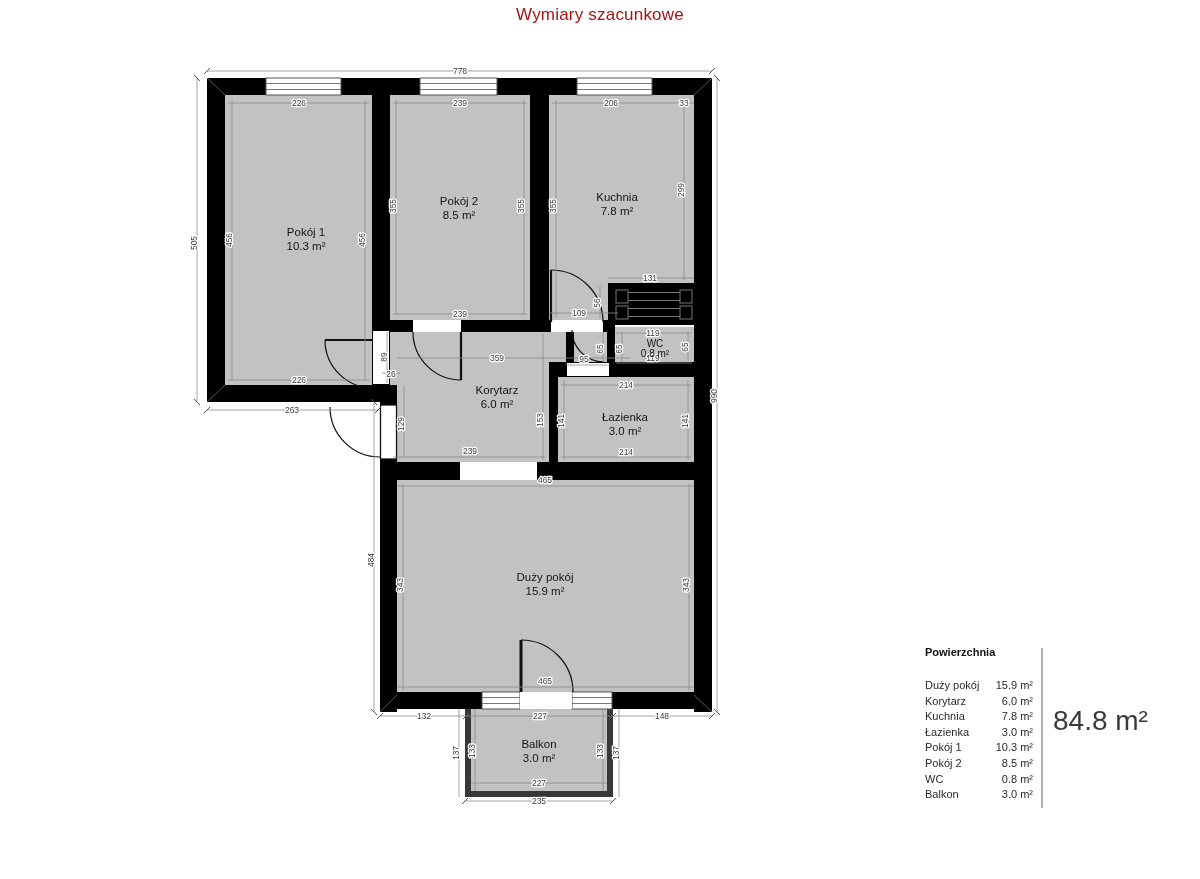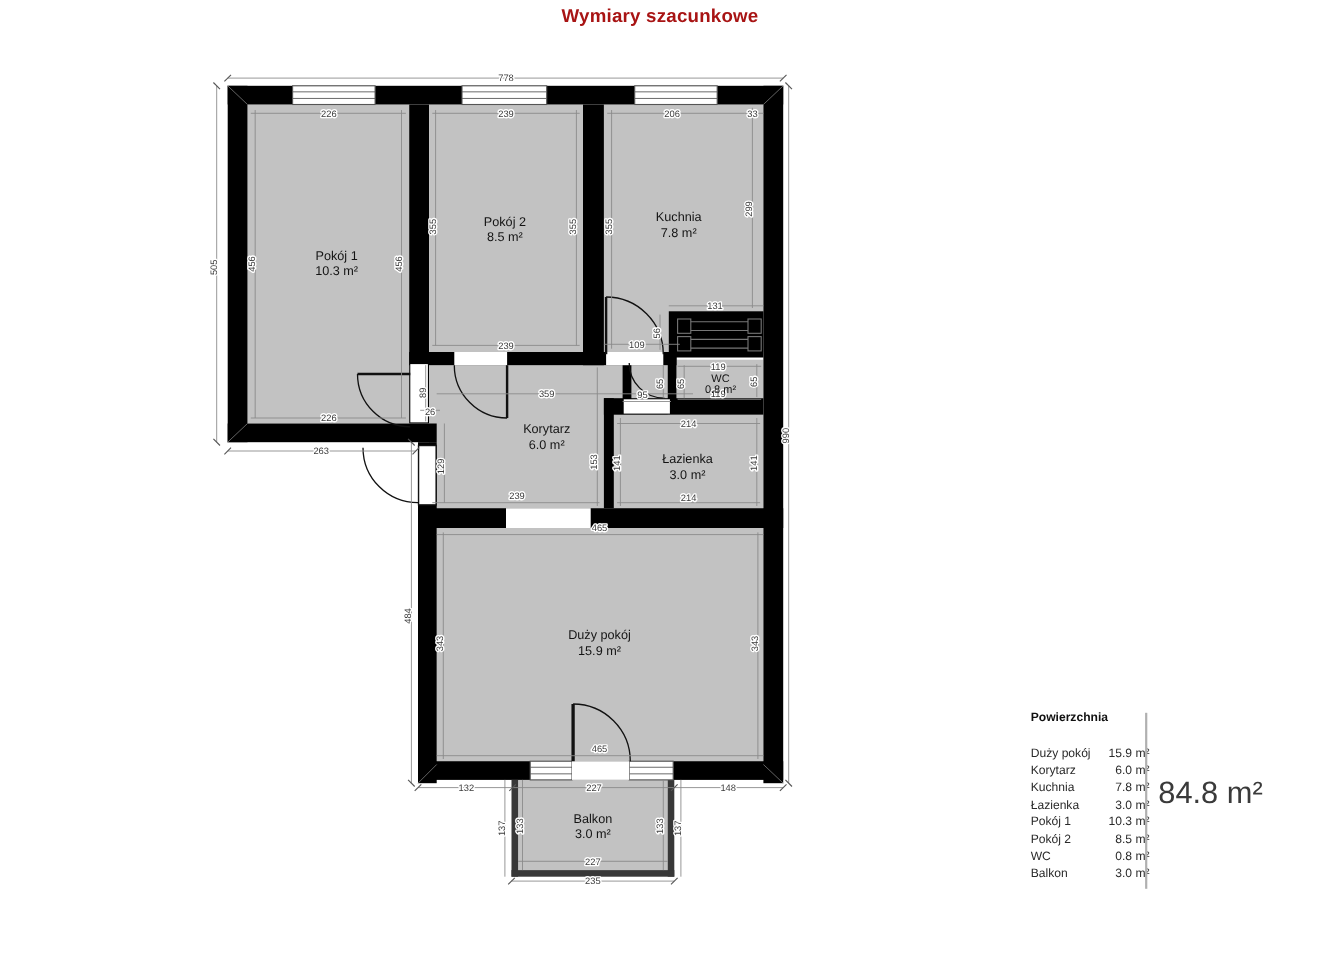--- a/index.html
+++ b/index.html
@@ -1,37 +1,37 @@
 <!DOCTYPE html>
 <html><head>
 <meta charset="utf-8">
 <style>
   html,body{margin:0;padding:0;background:#ffffff;}
   body{width:1200px;height:879px;position:relative;font-family:"Liberation Sans",sans-serif;overflow:hidden;}
   .page-title{position:absolute;top:5px;left:0;width:1200px;text-align:center;
-              font-size:17px;font-weight:bold;color:#a81414;letter-spacing:.2px;}
+              font-size:17px;font-weight:normal;color:#a81414;letter-spacing:.2px;}
   svg{position:absolute;top:0;left:0;}
   svg text{font-family:"Liberation Sans",sans-serif;}
   .dim{font-size:8.5px;fill:#3c3c3c;text-anchor:middle;
        paint-order:stroke;stroke:#ffffff;stroke-width:2.5px;stroke-linejoin:round;}
   .rlabel{font-size:11.5px;fill:#141414;text-anchor:middle;}
   .rlabel-sm{font-size:10px;fill:#141414;text-anchor:middle;}
   .dln{stroke:#8a8a8a;stroke-width:0.8;}
   .tick{stroke:#555;stroke-width:1;}
   .wall{fill:#000;}
   .room{fill:#c2c2c2;}
   .open{fill:#fff;}
   .win{fill:#fff;stroke:#555;stroke-width:1;}
   .wline{stroke:#555;stroke-width:0.8;}
   .door{stroke:#111;stroke-width:1.2;fill:none;}
   .leaf{stroke:#111;stroke-width:2.2;}
   .miter{stroke:#6f6f6f;stroke-width:0.8;}
   .shaftline{stroke:#777;stroke-width:1;fill:none;}
   .balwall{fill:#383838;}
-  .legend{position:absolute;left:925px;top:646px;width:108px;color:#2a2a2a;margin-left:12px;}
+  .legend{position:absolute;left:925px;top:646px;width:108px;color:#2a2a2a;}
   .legend h3{margin:0 0 20px 0;font-size:11px;color:#111;font-weight:bold;}
   .legend .row{display:flex;justify-content:space-between;font-size:11px;line-height:15.6px;}
   .legend-divider{position:absolute;left:1041px;top:648px;width:2px;height:160px;background:#b0b0b0;}
   .legend-total{position:absolute;left:1053px;top:705px;font-size:28px;color:#3a3a3a;}
 </style>
 </head>
 <body>
 
 <div class="page-title">Wymiary szacunkowe</div>
 

